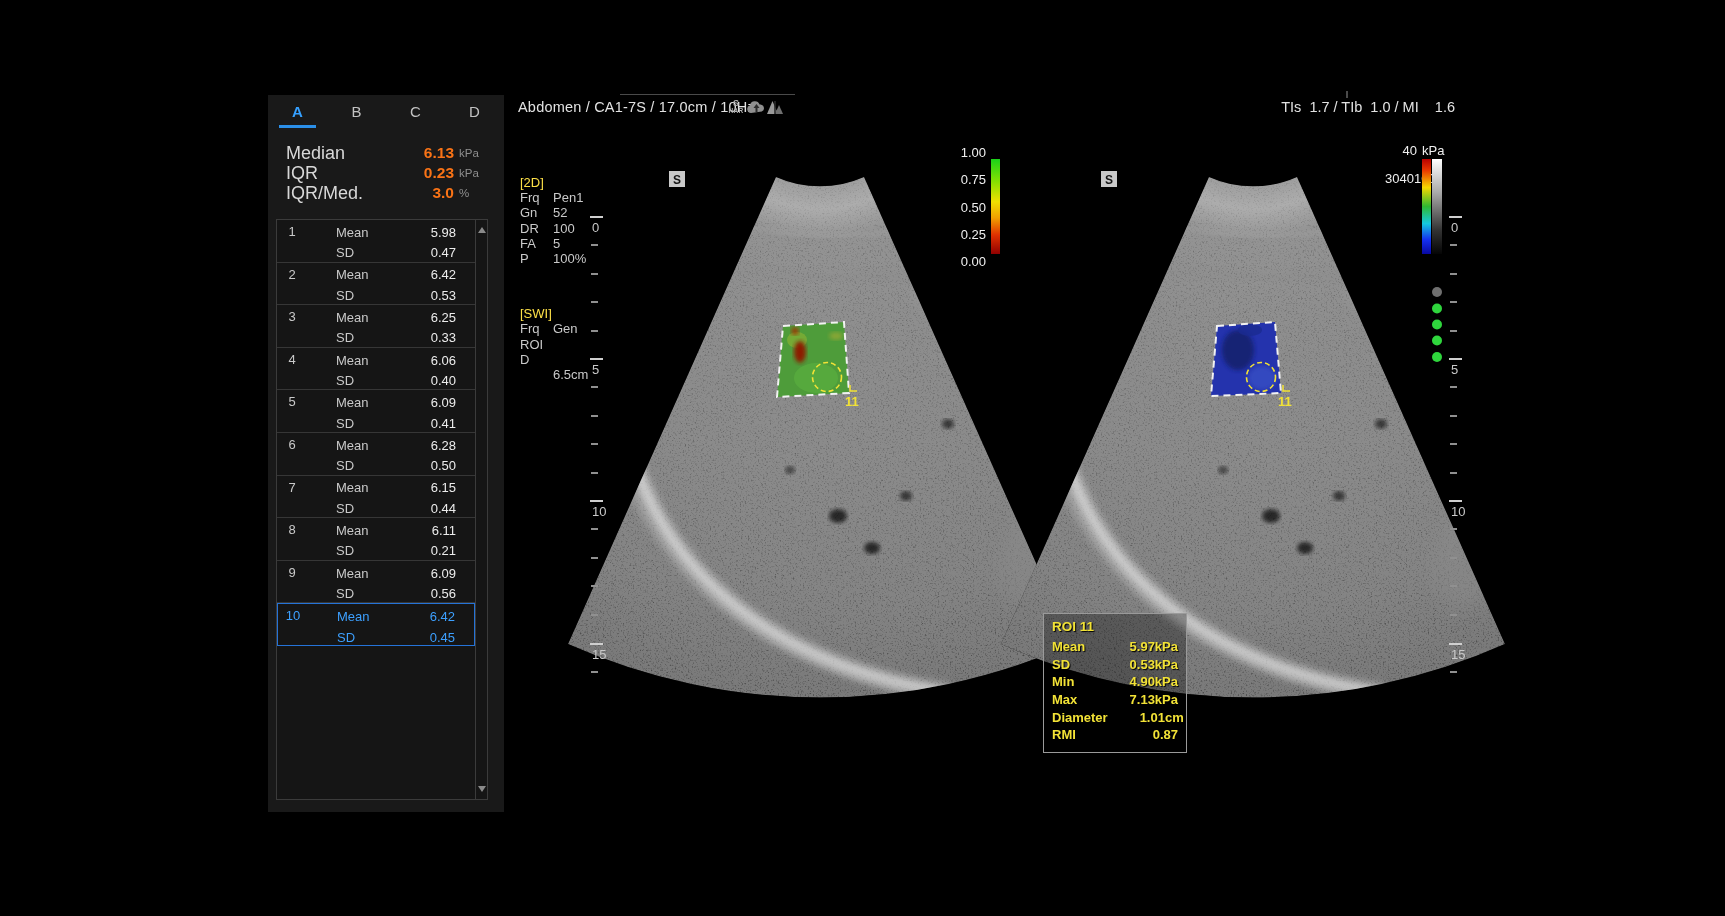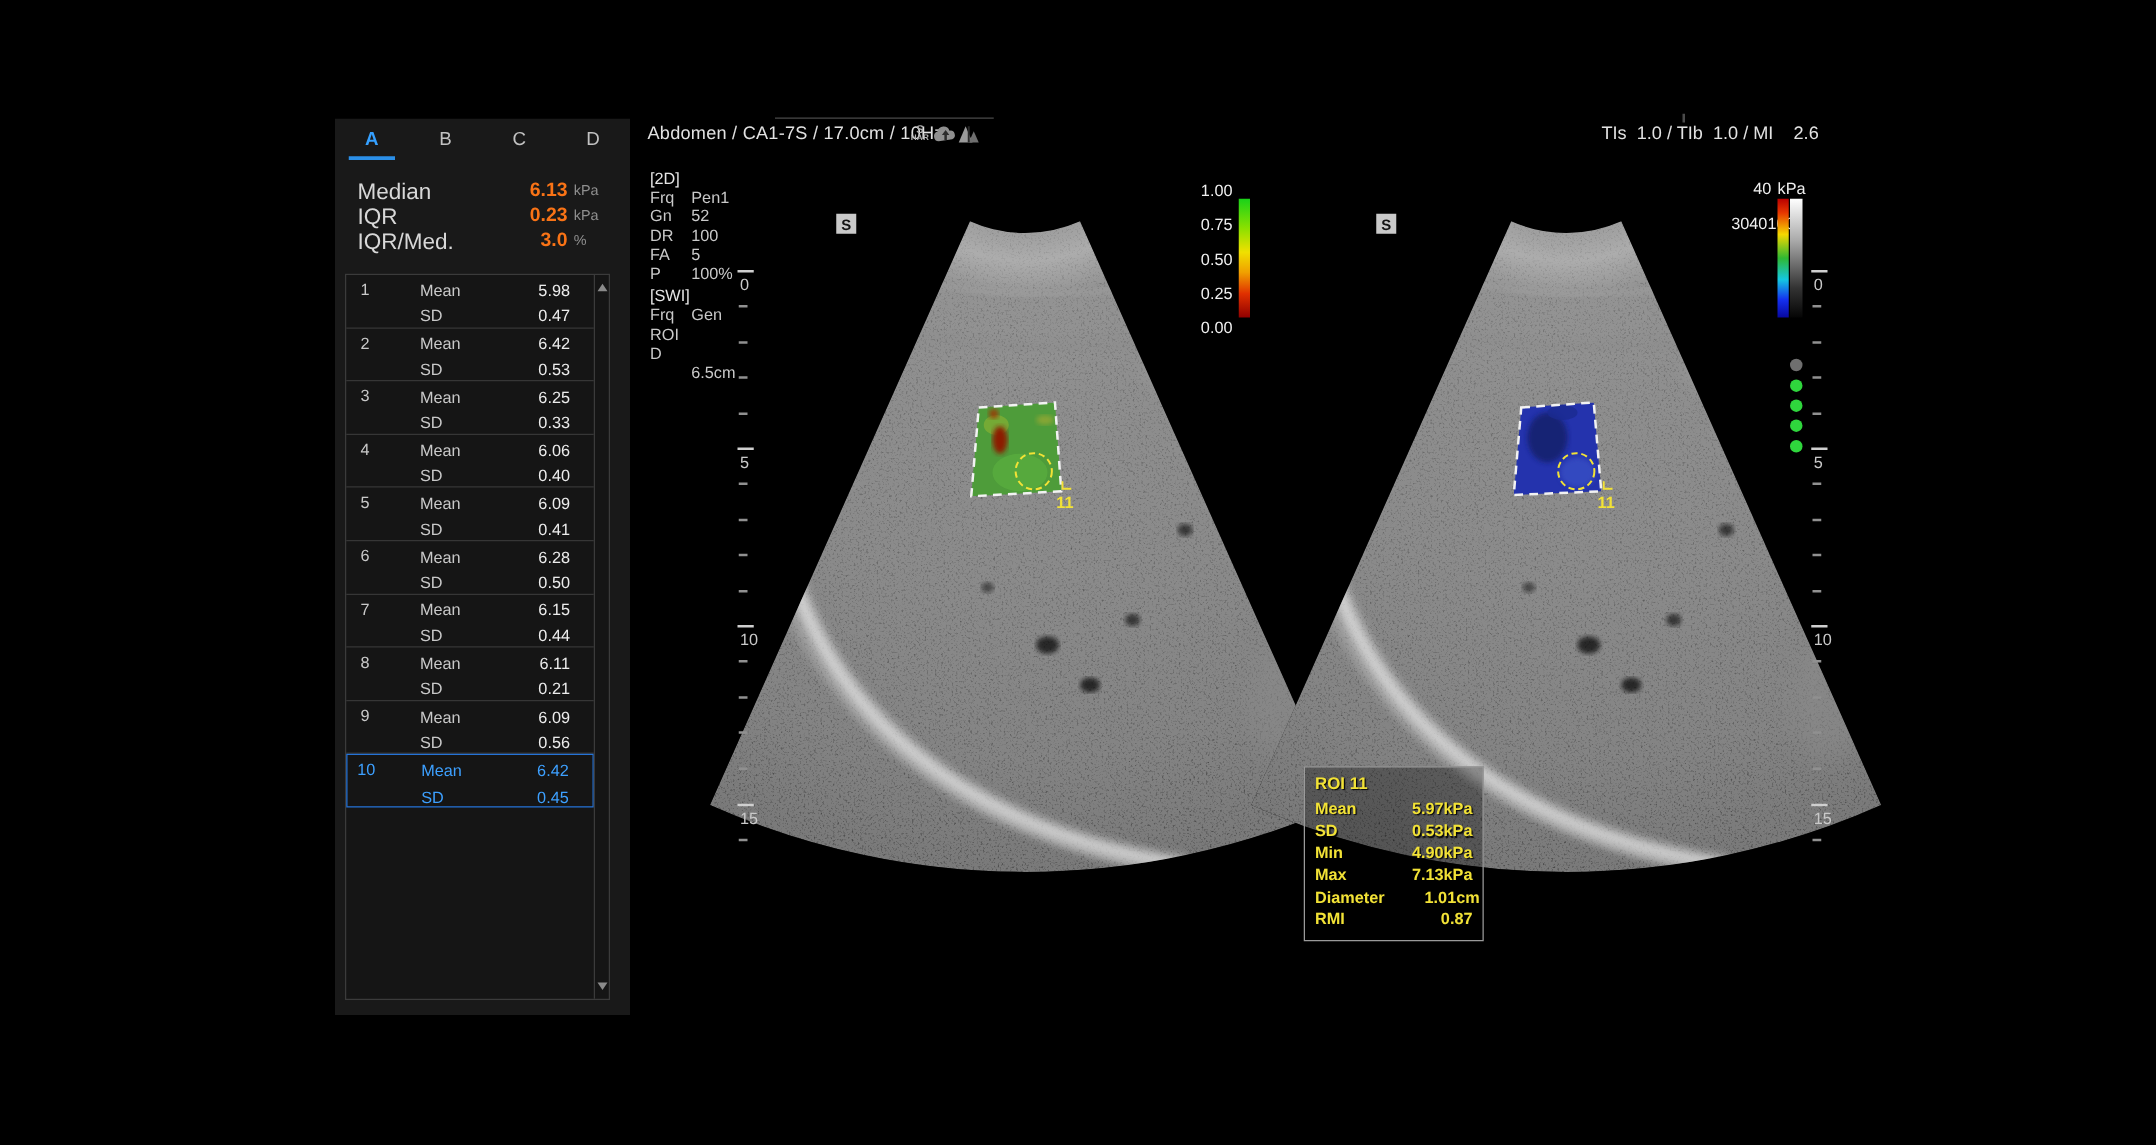--- a/index.html
+++ b/index.html
@@ -45,21 +45,21 @@
   #timi{left:1255px;top:99px;width:200px;text-align:right;font-size:14.5px;
         color:#e2e2e2;white-space:pre;}
   #har{left:727px;top:100px;width:18px;text-align:center;line-height:7px;color:#b5b5b5;}
   #har .hs{font-size:9px;font-weight:bold;}
   #har .hh{font-size:6.5px;font-weight:bold;letter-spacing:.3px;}
   #topline{left:620px;top:94px;width:175px;height:1px;background:#4a4a4a;}
   #toptick{left:1346px;top:91px;width:2px;height:7px;background:#4a4a4a;}
 
   
   #params{left:520px;top:135px;font-size:13px;color:#c9c9c9;line-height:15.2px;}
-  .pmode{color:#e5e5e5;}
+  .pmode{color:#fde047;margin-top:40px;}
   .prow{display:flex;}
   .plabel{width:33px;}
   #swiblock{margin-top:3px;}
 
   
   #swilabels{left:936px;top:145px;width:50px;height:124px;display:flex;
        flex-direction:column;justify-content:space-between;text-align:right;
        font-size:13px;color:#efefef;}
   #swibar{left:991px;top:159px;width:9px;height:95px;
        background:linear-gradient(to bottom,#19d219 0%,#8ce000 25%,#f0e000 45%,
@@ -222,21 +222,21 @@
 </div>
 <svg class="abs" style="left:747px;top:100px" width="19" height="15" viewBox="0 0 19 15">
   <path d="M4,13 a4,4 0 0 1 -1,-7.8 a5,5 0 0 1 9.6,-0.6 a3.6,3.6 0 0 1 2.2,6.8 z" fill="#8f8f8f"></path>
   <path d="M9.5,4 l3,4 h-2 v4 h-2 v-4 h-2 z" fill="#2b2b2b"></path>
 </svg>
 <svg class="abs" style="left:766px;top:99px" width="18" height="16" viewBox="0 0 18 16">
   <polygon points="1,15 6.5,2 12,15" fill="#9a9a9a"></polygon>
   <polygon points="9,15 13,6 17,15" fill="#6f6f6f"></polygon>
   <rect x="8.2" y="2" width="1.6" height="13" fill="#2a2a2a"></rect>
 </svg>
-<div id="timi" class="abs">TIs  1.0 / TIb  1.0 / MI    2.6</div>
+<div id="timi" class="abs">TIs  1.7 / TIb  1.0 / MI    1.6</div>
 
 <div id="panel" class="abs">
   <div id="tabs" class="abs">
 
       <div class="tab active">
         <span>A</span>
       </div>
 
       <div class="tab">
         <span>B</span>

